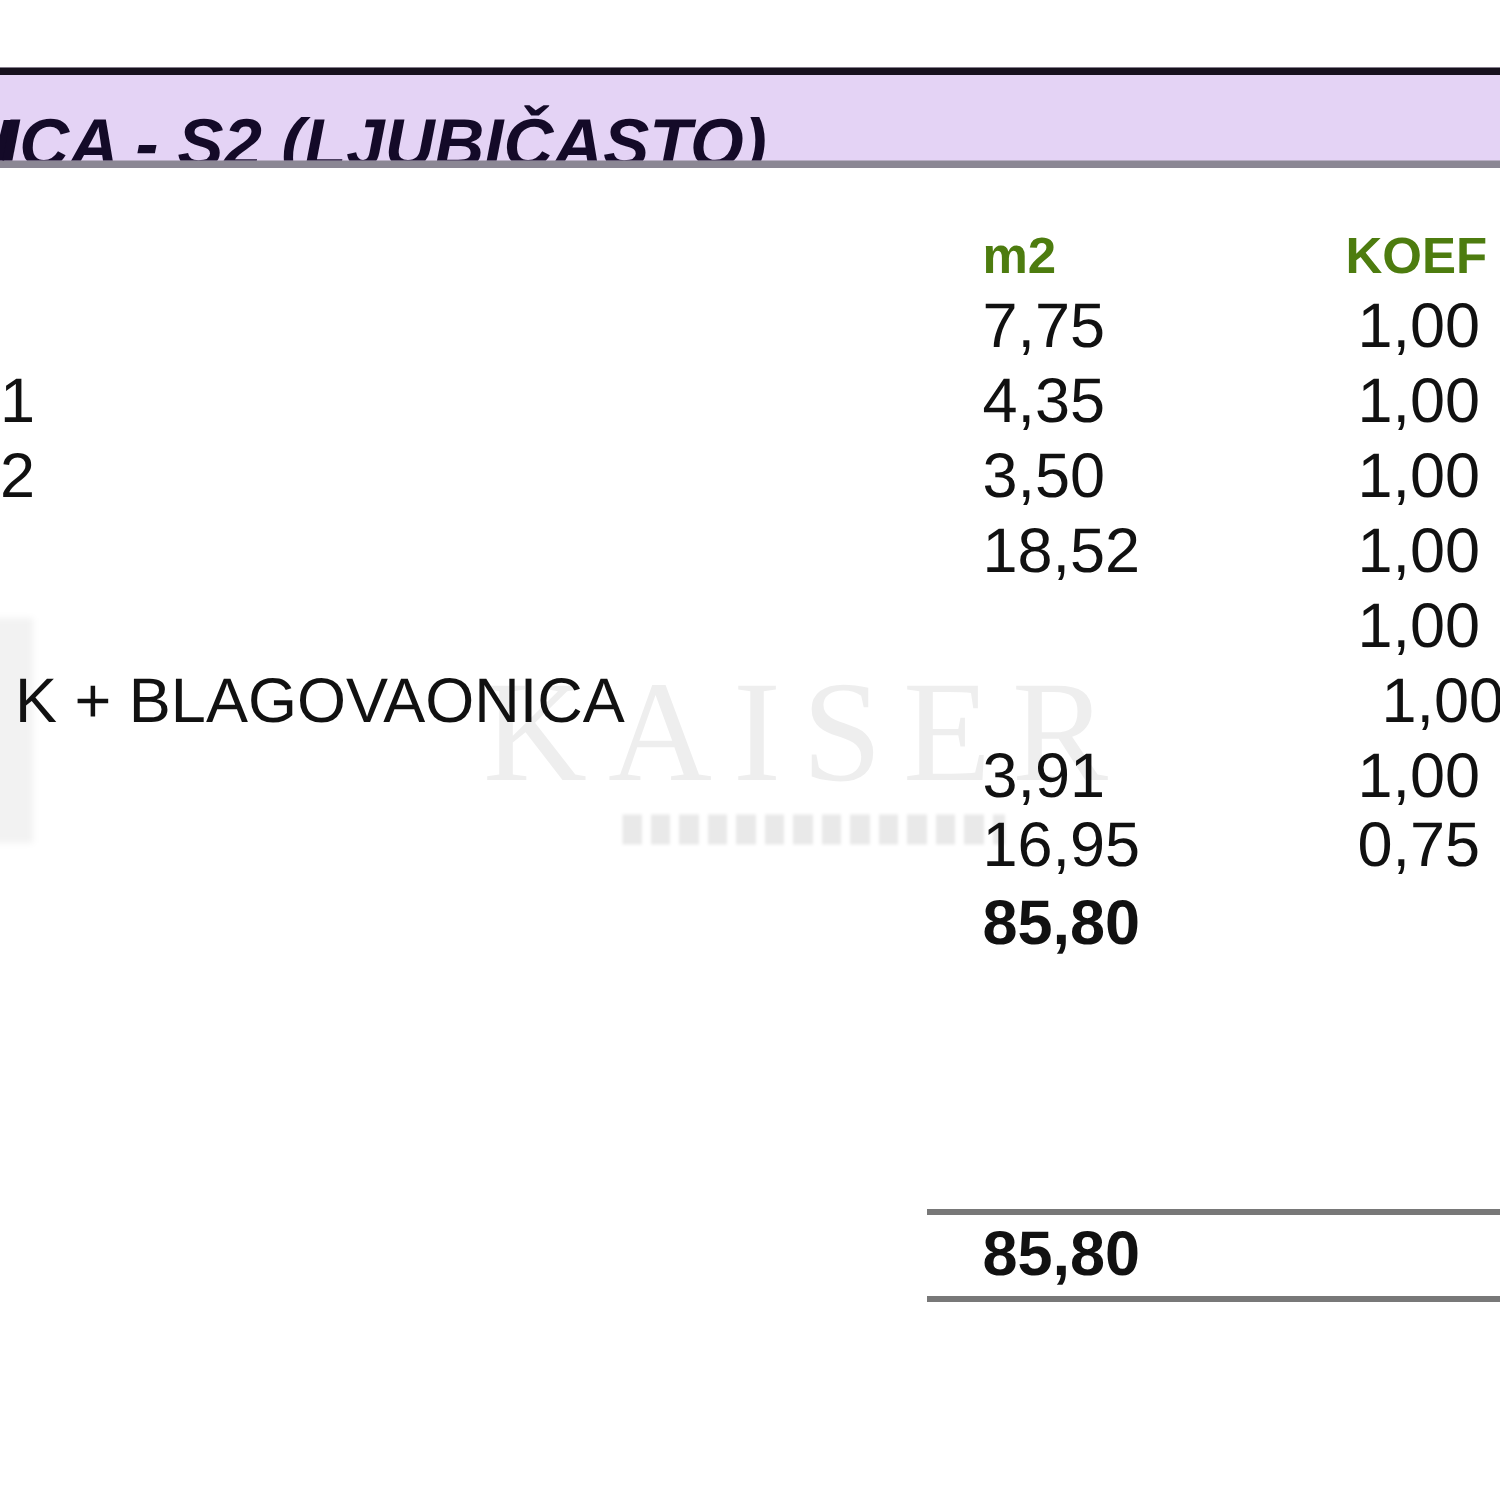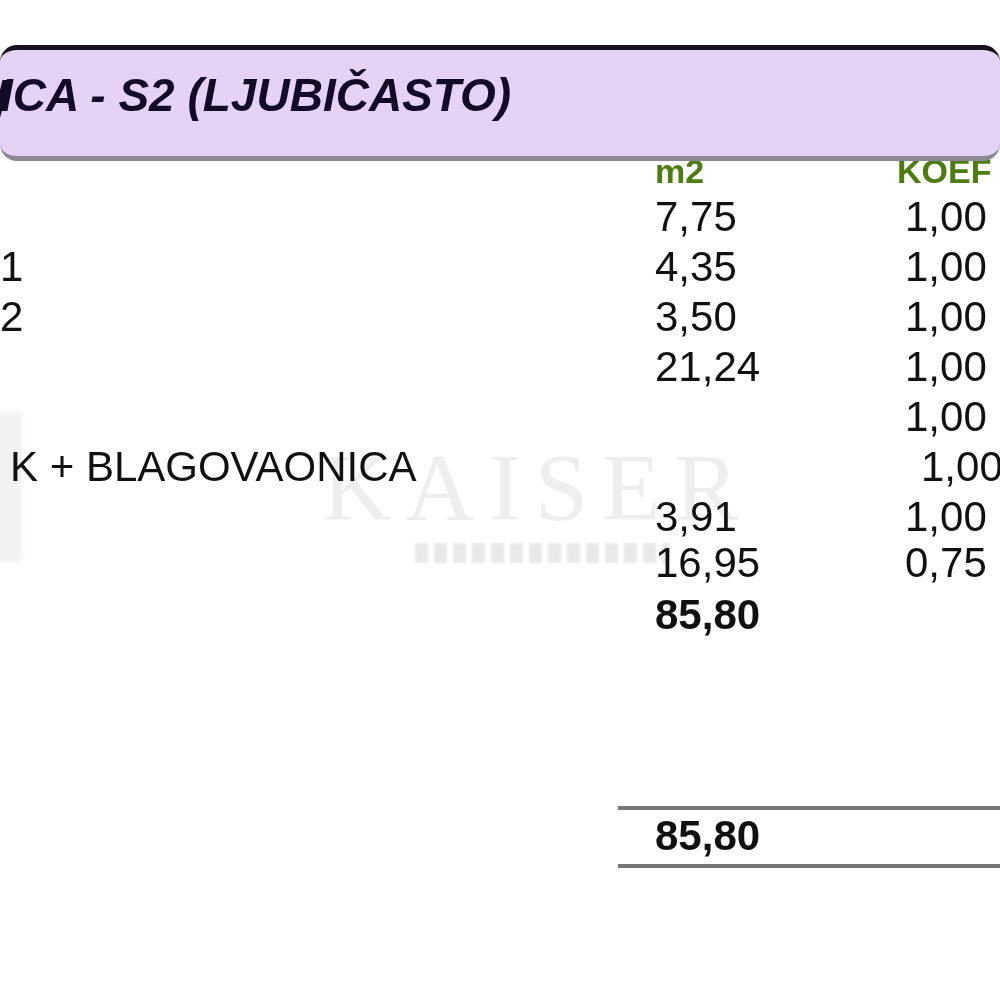--- a/index.html
+++ b/index.html
@@ -4,28 +4,27 @@
 <style>
   html,body{margin:0;padding:0;}
   body{
     width:1000px;height:1000px;position:relative;overflow:hidden;
     background:#ffffff;
     font-family:"Liberation Sans", sans-serif;
     color:#161616;
   }
   
   .header-bar{
-    position:absolute;left:0;top:45px;width:1000px;height:116px;
+    position:absolute;left:0;top:45px;width:1000px;height:67px;
     background:#e4d3f5;
     border-top:5px solid #17111d;
     border-bottom:5px solid #8b8794;
     box-sizing:border-box;
     overflow:hidden;
     z-index:3;
-    border-radius:17px;
   }
   .header-title{
     position:absolute;left:0px;top:18px;
     font-size:46px;font-weight:bold;font-style:italic;
     letter-spacing:0px;color:#140a28;white-space:nowrap;
   }
   .title-frag{ 
     position:absolute;left:-3px;top:30px;width:7px;height:44px;
     background:#140a28;transform:skewX(-14deg);
   }
@@ -98,21 +97,21 @@
   <span class="cell m2">4,35</span>
   <span class="cell koef">1,00</span>
 </div>
 <div class="row r3">
   <span class="cell label">2</span>
   <span class="cell m2">3,50</span>
   <span class="cell koef">1,00</span>
 </div>
 <div class="row r4">
   <span class="cell label"></span>
-  <span class="cell m2">21,24</span>
+  <span class="cell m2">18,52</span>
   <span class="cell koef">1,00</span>
 </div>
 <div class="row r5">
   <span class="cell label"></span>
   <span class="cell koef">1,00</span>
 </div>
 <div class="row r6">
   <span class="cell label pull-left">K + BLAGOVAONICA</span>
   <span class="cell koef">1,00</span>
 </div>

